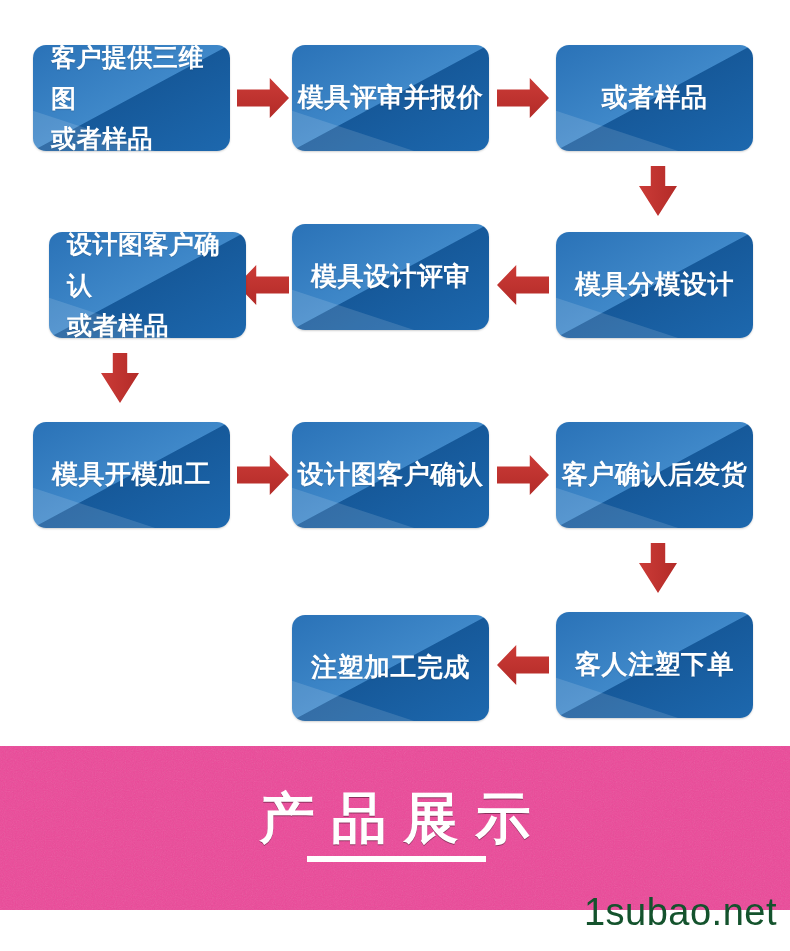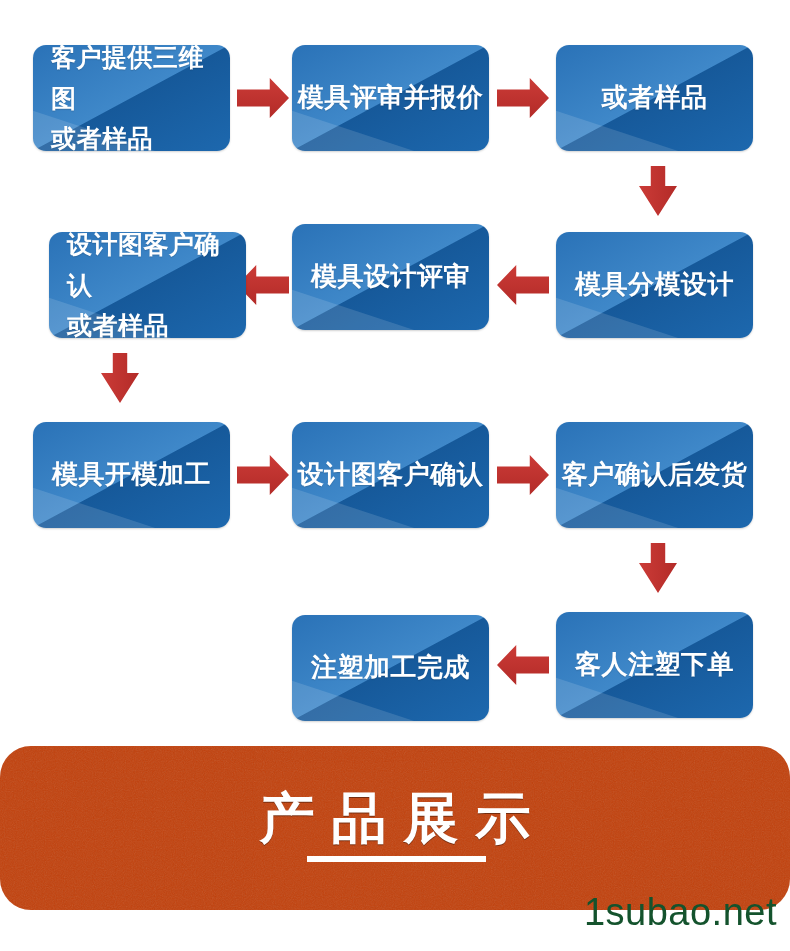--- a/index.html
+++ b/index.html
@@ -71,23 +71,22 @@
     width: 38px; height: 50px;
     background: linear-gradient(90deg, #cb3b37 0%, #b32b28 100%);
     clip-path: polygon(31% 0, 69% 0, 69% 40%, 100% 40%, 50% 100%, 0 40%, 31% 40%);
   }
 
   
   .banner {
     position: absolute;
     left: 0; top: 746px;
     width: 790px; height: 164px;
-    background: #c2410c;
+    background: #ec4899;
     overflow: hidden;
-    border-radius: 31px;
   }
   .banner .noise { position: absolute; inset: 0; display: block; }
   .banner-title {
     position: absolute;
     top: 36px; left: 0; right: 0;
     text-align: center;
     color: #ffffff;
     font-size: 55px;
     font-weight: bold;
     letter-spacing: 17px;

